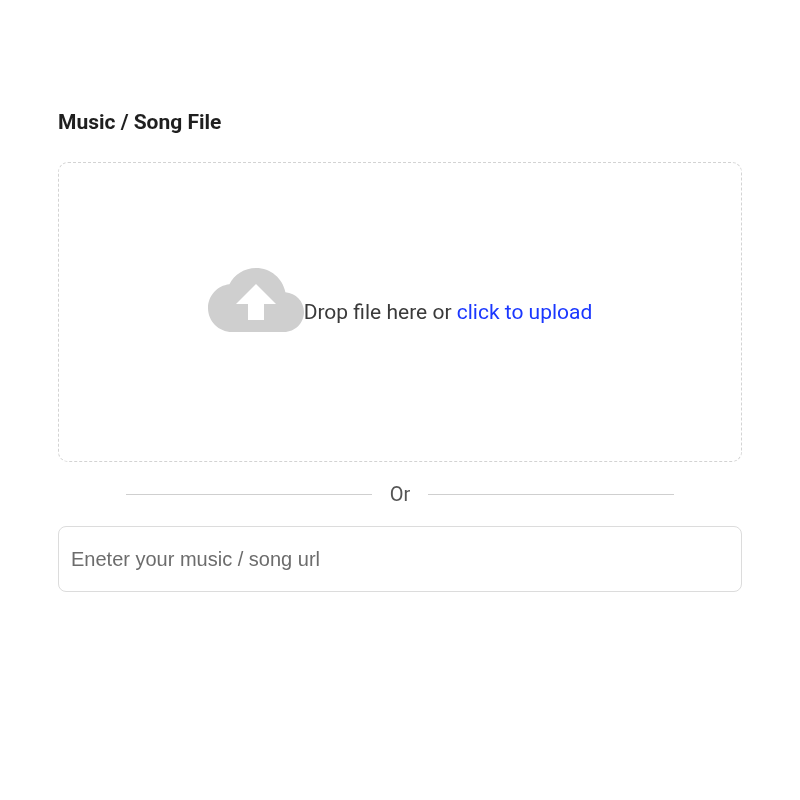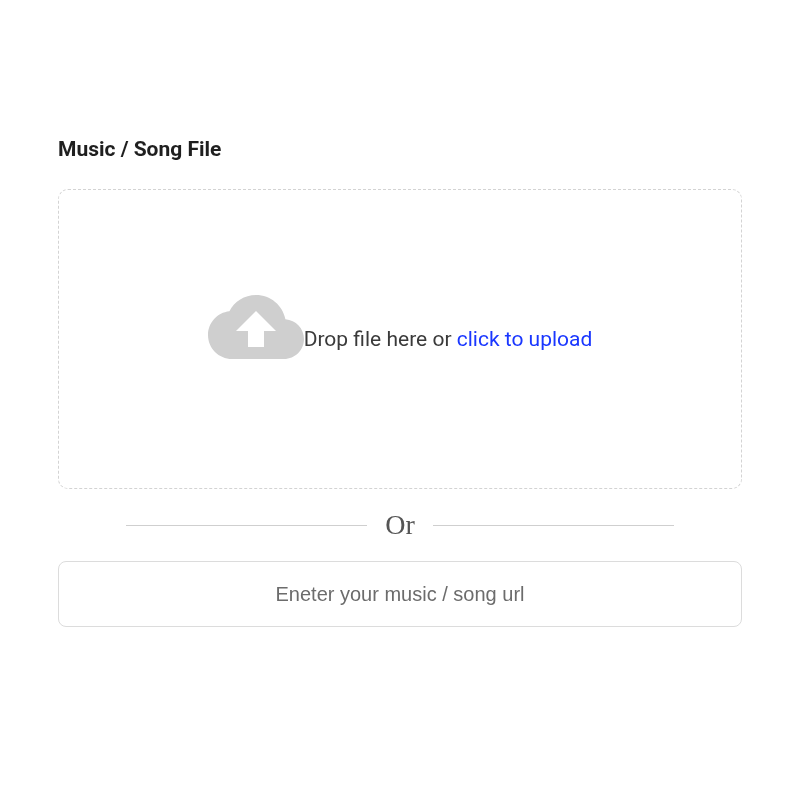--- a/index.html
+++ b/index.html
@@ -5,21 +5,20 @@
     * { margin: 0; padding: 0; box-sizing: border-box; }
     html, body {
       width: 800px;
       height: 800px;
       background: #ffffff;
       font-family: -apple-system, BlinkMacSystemFont, "Segoe UI", Roboto, "Helvetica Neue", Arial, sans-serif;
       color: #1f1f1f;
     }
     .wrapper {
       padding: 110px 58px 0 58px;
-      margin-top: 27px;
     }
     .section-title {
       font-size: 21px;
       font-weight: 700;
       color: #1f1f1f;
       margin-bottom: 28px;
     }
     .dropzone {
       width: 100%;
       height: 300px;
@@ -54,36 +53,34 @@
       padding: 0 68px;
       margin: 14px 0 14px 0;
       gap: 18px;
     }
     .divider-line {
       flex: 1;
       height: 1px;
       background: #cfcfcf;
     }
     .divider-text {
-      font-size: 28px;
+      font-size: 20px;
       color: #555555;
       padding: 6px 0;
-      font-family: Liberation Serif, serif;
     }
     .url-input {
       width: 100%;
       height: 66px;
       border: 1px solid #dcdcdc;
       border-radius: 8px;
-      padding: 0 36px;
+      padding: 0 12px;
       font-size: 20px;
       color: #3a3a3a;
       background: #ffffff;
       outline: none;
-      text-align: center;
     }
     .url-input::placeholder {
       color: #6c6c6c;
     }
   </style>
 </head>
 <body>
 
 <div class="wrapper">
   <h3 class="section-title">Music / Song File</h3>

